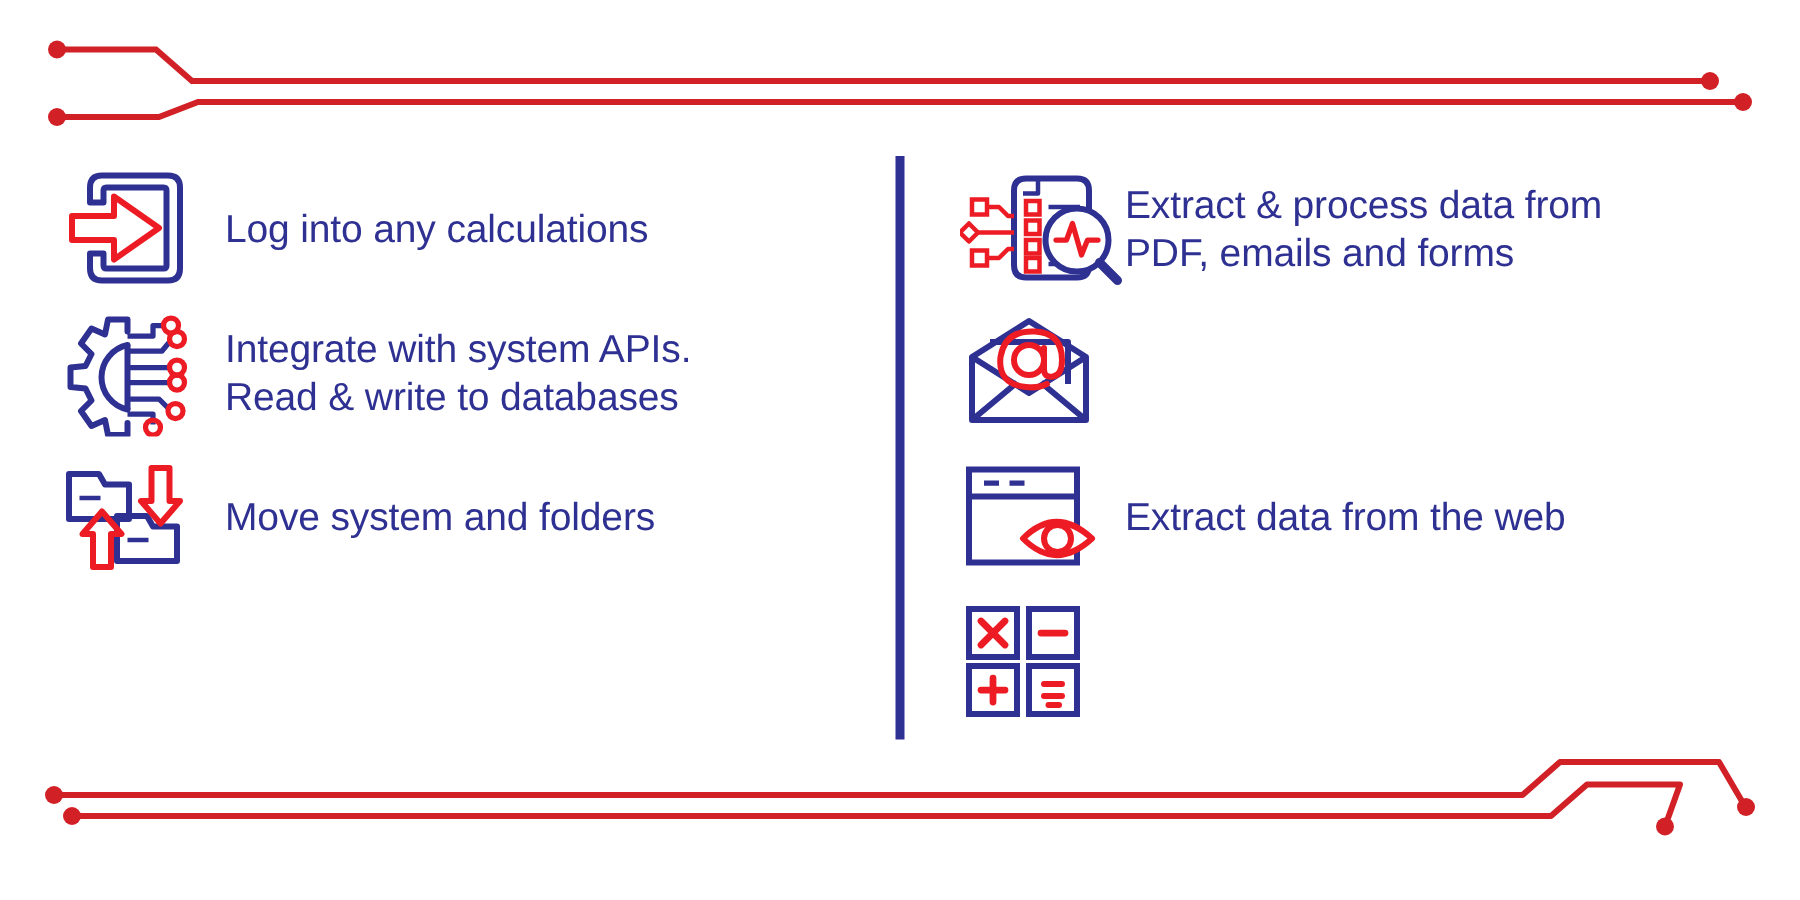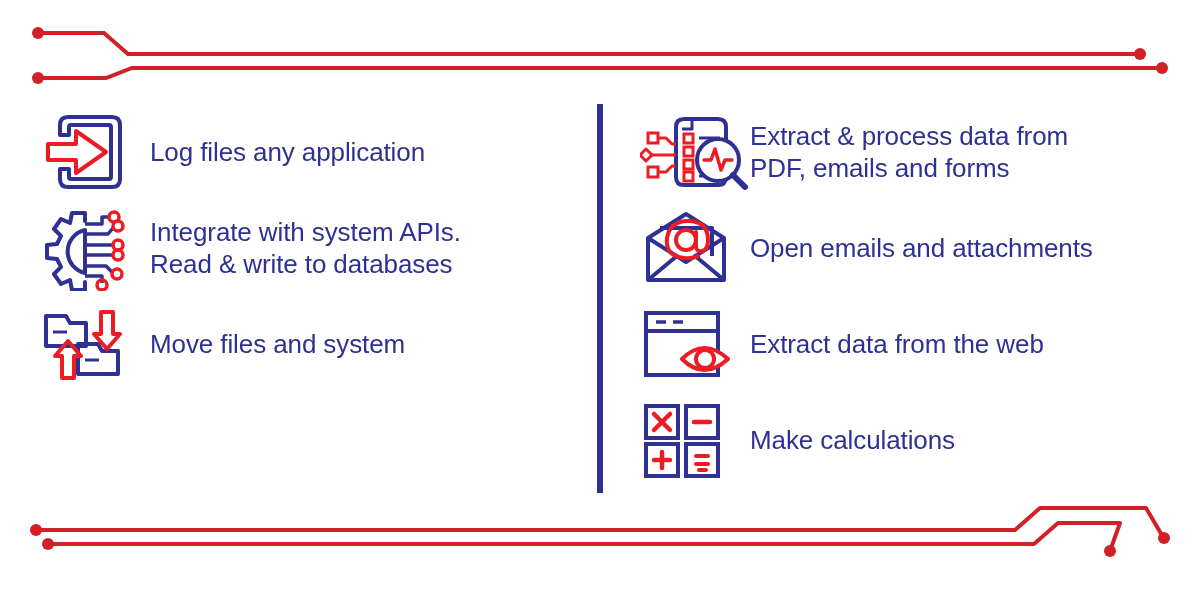--- a/index.html
+++ b/index.html
@@ -99,21 +99,21 @@
 
   <div class="column" id="col-left">
 
     <div class="feature-row">
       <div class="icon-cell">
         <svg width="86" height="82" viewBox="0 0 86 82">
           <path d="M 28 6 L 72 6 Q 80 6 80 14 L 80 68 Q 80 76 72 76 L 28 76 Q 20 76 20 68 L 20 58 L 29 58 L 29 66 Q 29 68 31 68 L 69 68 Q 71 68 71 66 L 71 16 Q 71 14 69 14 L 31 14 Q 29 14 29 16 L 29 24 L 20 24 L 20 14 Q 20 6 28 6 Z" fill="none" stroke="#2e3192" stroke-width="4" stroke-linejoin="round"></path>
           <path d="M 8 33 L 36 33 L 36 20 L 66 41 L 36 62 L 36 49 L 8 49 Z" fill="none" stroke="#ed1c24" stroke-width="4" stroke-linejoin="round"></path>
         </svg>
       </div>
-      <div class="label-cell">Log files any application</div>
+      <div class="label-cell">Log into any calculations</div>
     </div>
 
     <div class="feature-row">
       <div class="icon-cell">
         <svg width="86" height="86" viewBox="0 0 86 86">
           <path d="M 45 8 L 45 16 M 45 8 L 32 8 L 30 18 L 21 14 L 14 24 L 21 31 L 17 39 L 7 40 L 7 53 L 17 54 L 21 62 L 14 69 L 21 79 L 30 75 L 32 85 L 45 85 L 45 77" fill="none" stroke="#2e3192" stroke-width="4" stroke-linejoin="round" stroke-linecap="round"></path>
           <path d="M 45 25 A 22 22 0 0 0 45 68" fill="none" stroke="#2e3192" stroke-width="4" stroke-linecap="round"></path>
           <path d="M 45 25 L 45 68" fill="none" stroke="#2e3192" stroke-width="4"></path>
           <path d="M 45 19 L 62 19 L 62 12 L 70 12" fill="none" stroke="#2e3192" stroke-width="3.5" stroke-linejoin="round"></path>
           <path d="M 45 29 L 68 29 L 73 23" fill="none" stroke="#2e3192" stroke-width="3.5" stroke-linejoin="round"></path>
@@ -138,21 +138,21 @@
       <div class="icon-cell">
         <svg width="84" height="84" viewBox="0 0 84 84">
           <path d="M 6 14 L 26 14 L 30 21 L 46 21 L 46 44 L 6 44 Z" fill="none" stroke="#2e3192" stroke-width="4" stroke-linejoin="round"></path>
           <path d="M 13 30 L 27 30" fill="none" stroke="#2e3192" stroke-width="3"></path>
           <path d="M 38 42 L 58 42 L 62 49 L 78 49 L 78 72 L 38 72 Z" fill="none" stroke="#2e3192" stroke-width="4" stroke-linejoin="round"></path>
           <path d="M 45 58 L 59 58" fill="none" stroke="#2e3192" stroke-width="3"></path>
           <path d="M 61 10 L 73 10 L 73 32 L 80 32 L 67 47 L 54 32 L 61 32 Z" fill="none" stroke="#ed1c24" stroke-width="4" stroke-linejoin="round"></path>
           <path d="M 22 76 L 22 54 L 15 54 L 28 39 L 41 54 L 34 54 L 34 76 Z" fill="none" stroke="#ed1c24" stroke-width="4" stroke-linejoin="round"></path>
         </svg>
       </div>
-      <div class="label-cell">Move files and system</div>
+      <div class="label-cell">Move system and folders</div>
     </div>
 
   </div>
 
   <div class="column" id="col-right">
 
     <div class="feature-row">
       <div class="icon-cell">
         <svg width="110" height="86" viewBox="0 0 110 86">
           <path d="M 44 10 L 78 10 Q 86 10 86 18 L 86 68 Q 86 76 78 76 L 44 76 Q 36 76 36 68 L 36 18 Q 36 10 44 10 Z" fill="#ffffff" stroke="#2e3192" stroke-width="4" stroke-linejoin="round"></path>
@@ -187,21 +187,20 @@
           <path d="M 20 18 L 72 18 L 72 46" fill="#ffffff" stroke="#2e3192" stroke-width="4" stroke-linejoin="round"></path>
           <path d="M 8 28 L 46 4 L 84 28 L 84 70 L 8 70 Z" fill="none" stroke="#2e3192" stroke-width="4" stroke-linejoin="round"></path>
           <path d="M 8 28 L 46 52 L 84 28" fill="none" stroke="#2e3192" stroke-width="4" stroke-linejoin="round"></path>
           <path d="M 8 70 L 38 45 M 84 70 L 54 45" fill="none" stroke="#2e3192" stroke-width="4" stroke-linejoin="round"></path>
           <g>
             <circle cx="46" cy="30" r="10" fill="none" stroke="#ed1c24" stroke-width="4"></circle>
             <path d="M 56 22 L 56 36 Q 56 42 62 41 Q 68 40 68 30 Q 68 12 50 11 Q 30 10 27 28 Q 25 46 44 48 Q 52 49 58 46" fill="none" stroke="#ed1c24" stroke-width="4" stroke-linecap="round" stroke-linejoin="round"></path>
           </g>
         </svg>
       </div>
-      <div class="label-cell">Open emails and attachments</div>
     </div>
 
     <div class="feature-row">
       <div class="icon-cell">
         <svg width="96" height="78" viewBox="0 0 96 78">
           <rect x="6" y="8" width="72" height="62" fill="none" stroke="#2e3192" stroke-width="4"></rect>
           <path d="M 6 26 L 78 26" fill="none" stroke="#2e3192" stroke-width="4"></path>
           <path d="M 16 17 L 26 17" fill="none" stroke="#2e3192" stroke-width="3.5"></path>
           <path d="M 33 17 L 43 17" fill="none" stroke="#2e3192" stroke-width="3.5"></path>
           <path d="M 42 54 Q 64 32 88 54 Q 64 76 42 54 Z" fill="#ffffff" stroke="#ed1c24" stroke-width="4" stroke-linejoin="round"></path>
@@ -217,21 +216,20 @@
           <rect x="6" y="6" width="32" height="32" fill="none" stroke="#2e3192" stroke-width="4"></rect>
           <rect x="46" y="6" width="32" height="32" fill="none" stroke="#2e3192" stroke-width="4"></rect>
           <rect x="6" y="44" width="32" height="32" fill="none" stroke="#2e3192" stroke-width="4"></rect>
           <rect x="46" y="44" width="32" height="32" fill="none" stroke="#2e3192" stroke-width="4"></rect>
           <path d="M 14 14 L 30 30 M 30 14 L 14 30" fill="none" stroke="#ed1c24" stroke-width="4.5" stroke-linecap="round"></path>
           <path d="M 54 22 L 70 22" fill="none" stroke="#ed1c24" stroke-width="4.5" stroke-linecap="round"></path>
           <path d="M 22 52 L 22 68 M 14 60 L 30 60" fill="none" stroke="#ed1c24" stroke-width="4.5" stroke-linecap="round"></path>
           <path d="M 56 56 L 68 56 M 56 64 L 68 64 M 59 70 L 66 70" fill="none" stroke="#ed1c24" stroke-width="4" stroke-linecap="round"></path>
         </svg>
       </div>
-      <div class="label-cell">Make calculations</div>
     </div>
 
   </div>
 
   <svg id="deco-bottom" class="deco-svg" viewBox="0 0 1200 105">
     <path d="M 36 35 L 1016 35 L 1040 14 L 1146 14 L 1172 46 L 1162 46" fill="none" stroke="#d22027" stroke-width="4" stroke-linejoin="miter" opacity="0"></path>
     <path d="M 36 35 L 1016 35 L 1042 13 L 1146 13 L 1168 42 L 1162 42" fill="none" stroke="#d22027" stroke-width="4" opacity="0"></path>
     <path d="M 36 35 L 1015 35 L 1040 13 L 1146 13 L 1163 42" fill="none" stroke="#d22027" stroke-width="4" stroke-linejoin="round"></path>
     <path d="M 48 49 L 1056 49 L 1080 28 L 1178 28" fill="none" stroke="#d22027" stroke-width="4" stroke-linejoin="round" opacity="0"></path>
     <path d="M 48 49 L 1034 49 L 1058 28 L 1120 28 L 1110 56" fill="none" stroke="#d22027" stroke-width="4" stroke-linejoin="round"></path>

